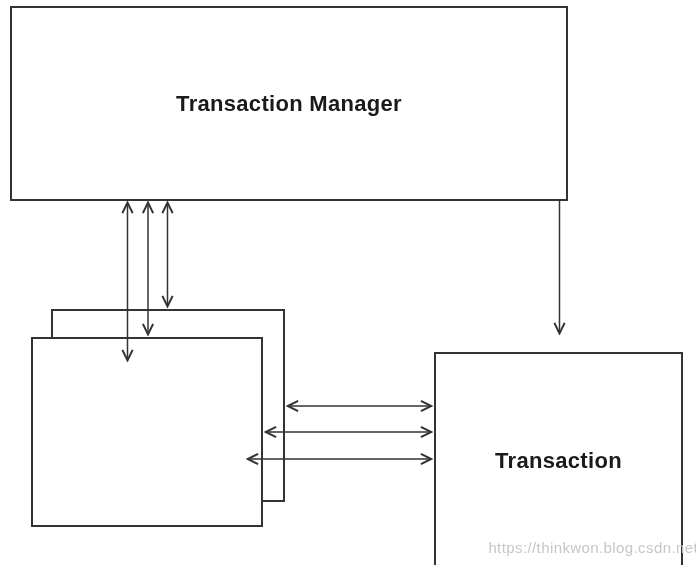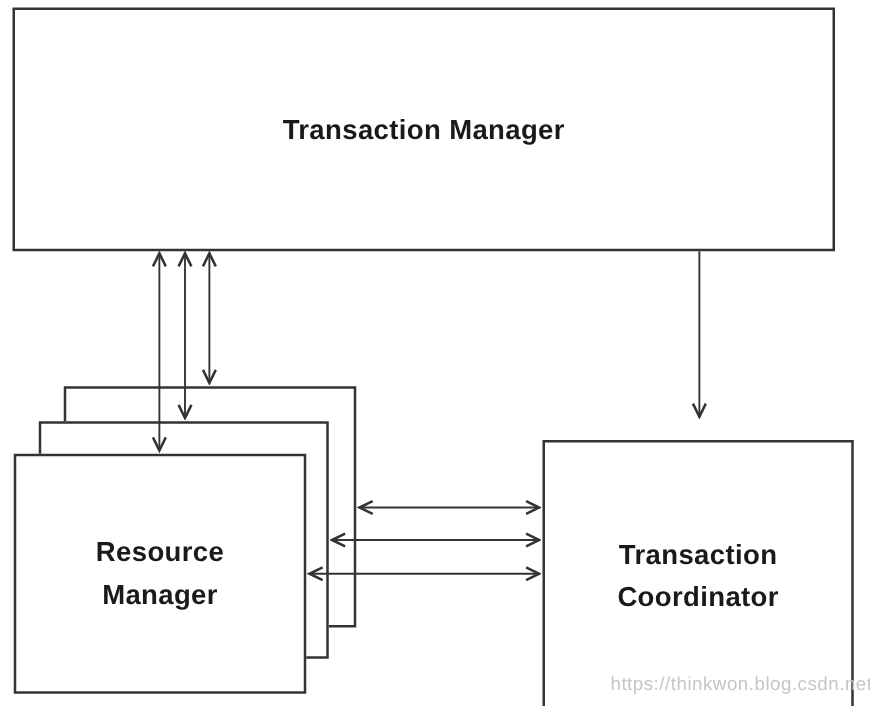--- a/index.html
+++ b/index.html
@@ -29,21 +29,21 @@
   }
   .label {
     font-weight: 700;
     font-size: 22px;
     letter-spacing: 0.3px;
     color: var(--text);
     text-align: center;
     line-height: 34px;
   }
   .label .line { display: block; }
-  .tm       { left: 10px;  top: 6px;   width: 658px; height: 195px; }
+  .tm       { left: 10px;  top: 6px;   width: 558px; height: 195px; }
   .rm-back  { left: 51px;  top: 309px; width: 234px; height: 193px; }
   .rm-mid   { left: 31px;  top: 337px; width: 232px; height: 190px; }
   .rm-front { left: 11px;  top: 363px; width: 234px; height: 192px; }
   .tc       { left: 434px; top: 352px; width: 249px; height: 218px; }
   .connectors {
     position: absolute;
     left: 0; top: 0;
     width: 696px; height: 565px;
     pointer-events: none;
   }
@@ -65,31 +65,24 @@
 
 <div class="canvas">
 
   <div class="box tm">
     <span class="label">Transaction Manager</span>
   </div>
 
   <div class="box rm-back"></div>
   <div class="box rm-mid"></div>
 
-  <div class="box rm-front">
-    <span class="label">
-      <span class="line">Resource</span>
-      <span class="line">Manager</span>
-    </span>
-  </div>
 
   <div class="box tc">
     <span class="label">
       <span class="line">Transaction</span>
-      <span class="line">Coordinator</span>
     </span>
   </div>
 
   <svg class="connectors" width="696" height="565" viewBox="0 0 696 565" xmlns="http://www.w3.org/2000/svg">
     <defs>
       <marker id="ah" viewBox="0 0 10 10" refX="8.5" refY="5" markerWidth="9" markerHeight="9" orient="auto-start-reverse">
         <path d="M1,1.2 L8.8,5 L1,8.8" fill="none" stroke-width="1.5"></path>
       </marker>
     </defs>
 

